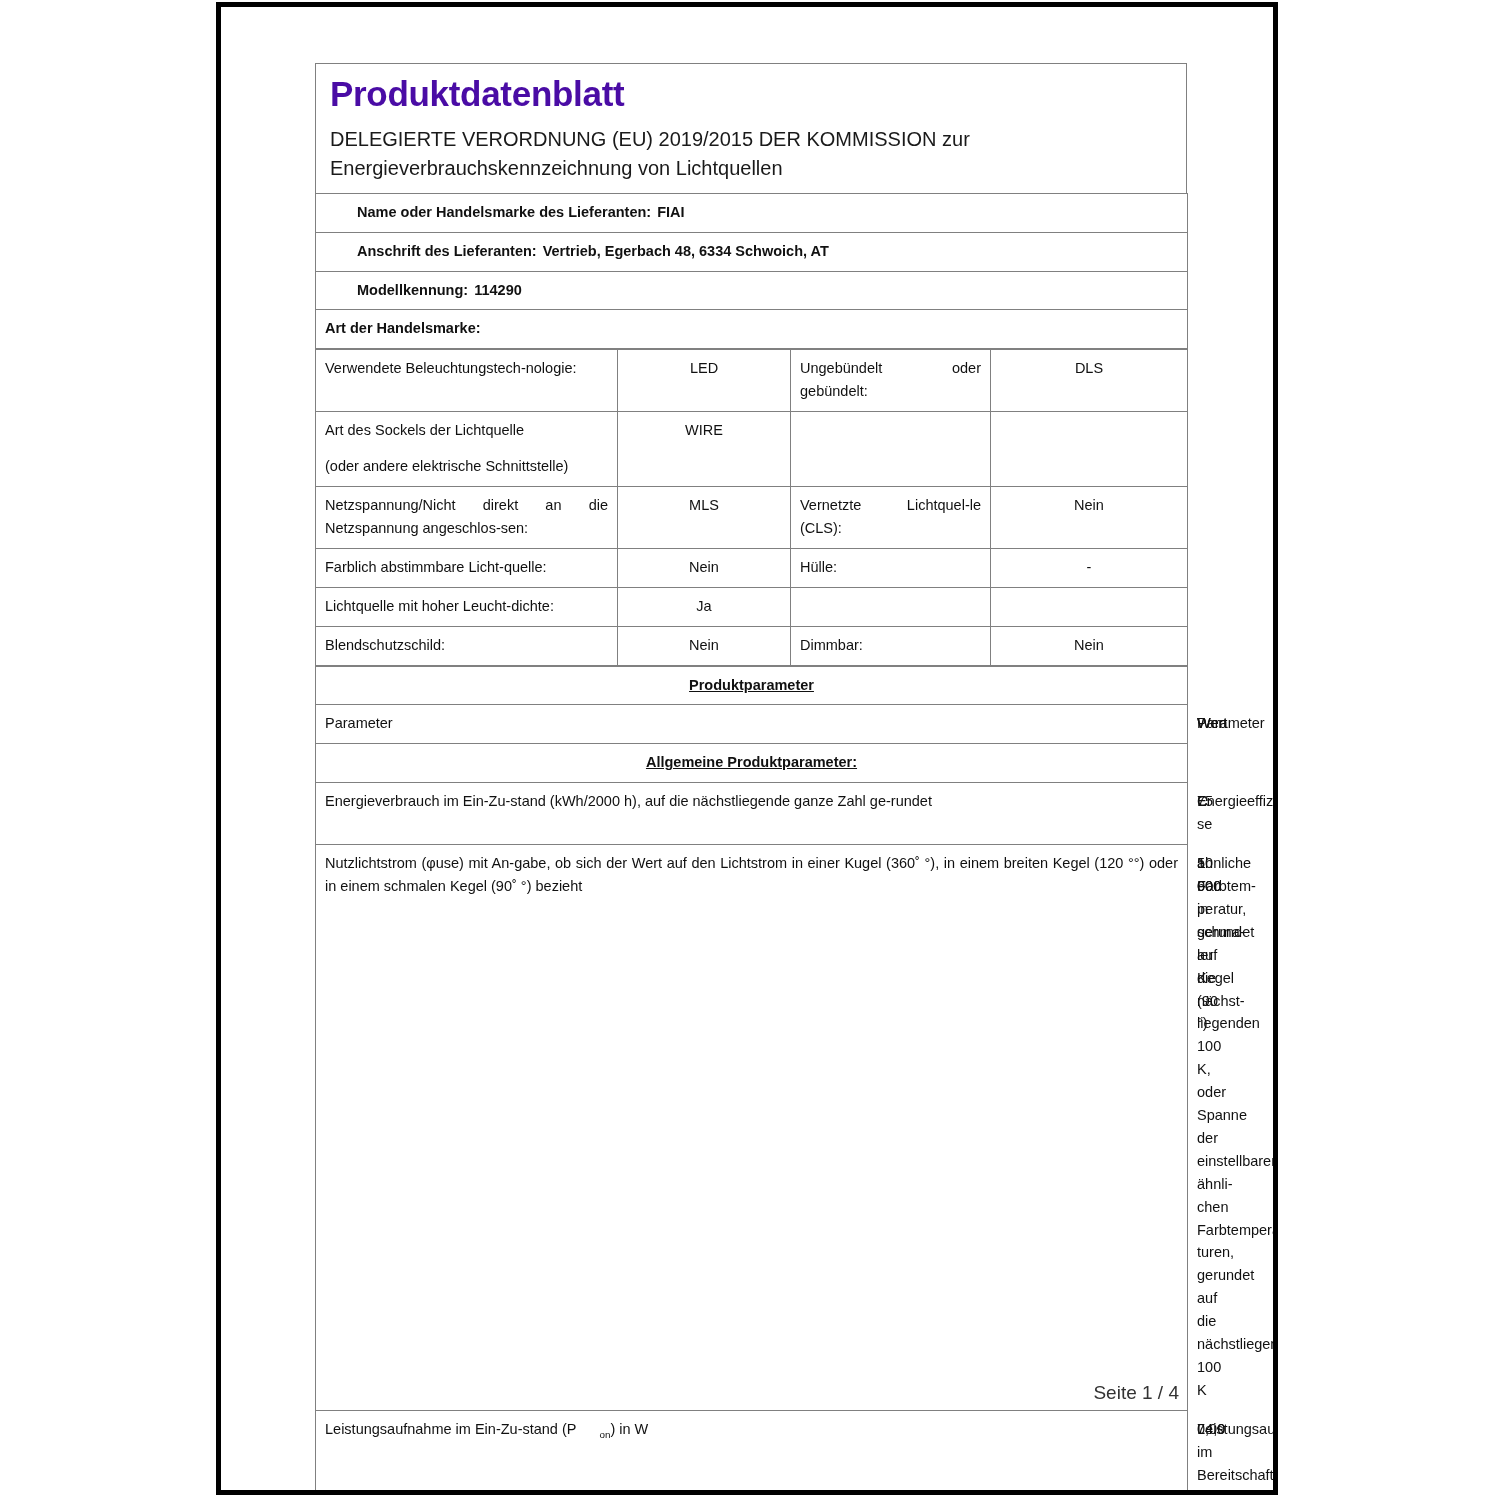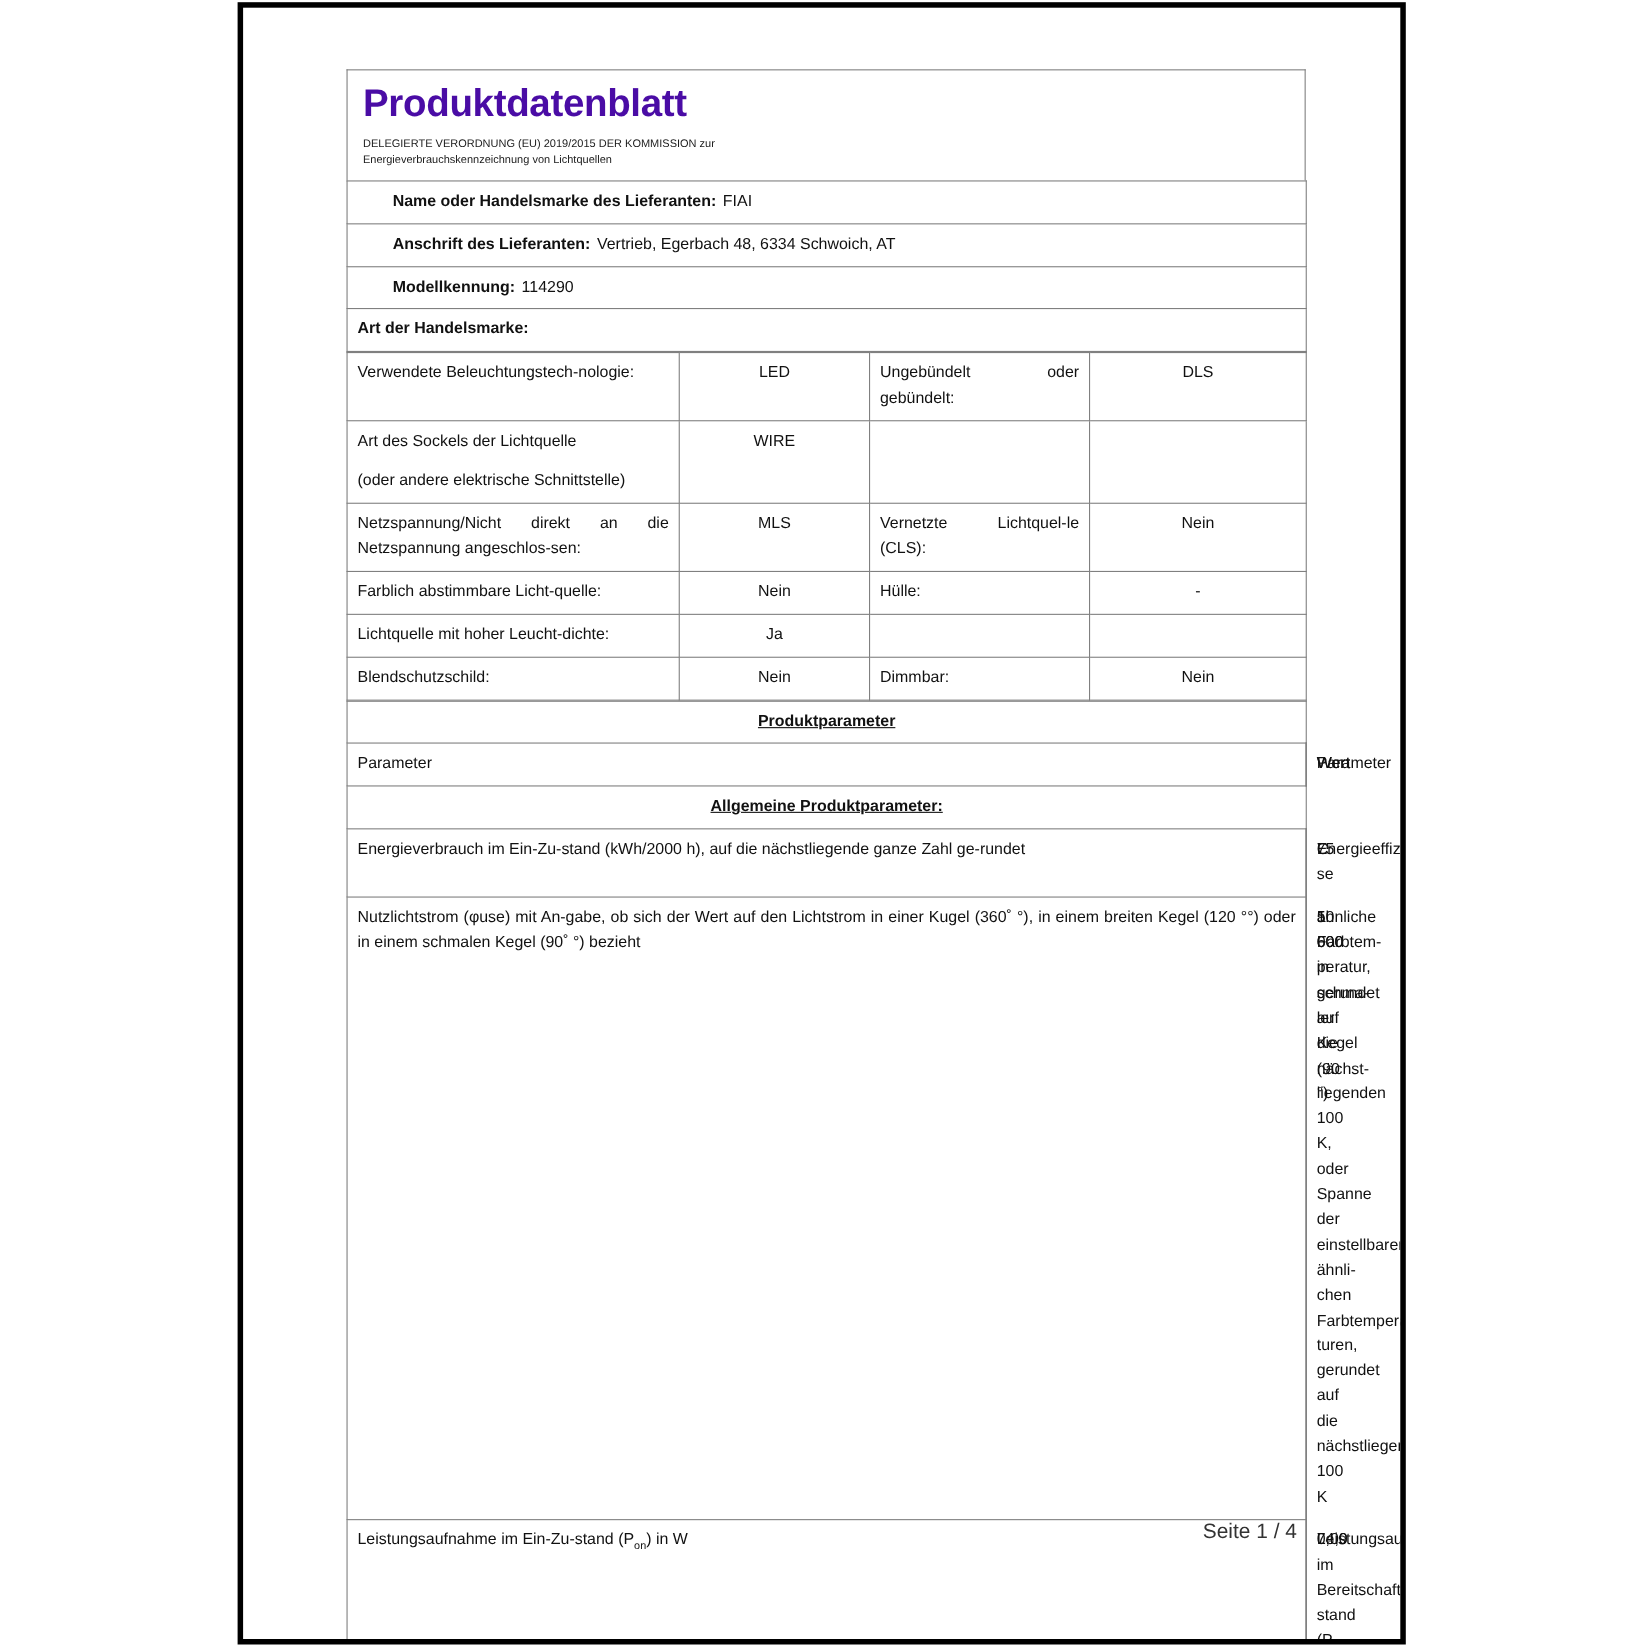--- a/index.html
+++ b/index.html
@@ -51,21 +51,21 @@
   }
   .doc-title {
     font-size: 35px;
     font-weight: bold;
     color: #4a0ca5;
     line-height: 1.05;
     letter-spacing: -0.3px;
     margin: 0 0 12px 0;
   }
   .doc-sub {
-    font-size: 10px;
+    font-size: 20px;
     line-height: 1.45;
     color: #1a1a1a;
   }
 
   
   table.sheet {
     border-collapse: collapse;
     width: 872px;
     table-layout: fixed;
   }
@@ -82,23 +82,23 @@
   td.v1  { width: 173px; text-align: center; }
   td.lbl2{ width: 200px; }
   td.v2  { width: 197px; text-align: center; }
 
   td.full { width: 872px; }
 
   .just { text-align: justify; text-align-last: left; hyphens: manual; }
   .bold { font-weight: bold; }
   .sect-ctr { text-align: center; font-weight: bold; text-decoration: underline; }
   .kv-key { font-weight: bold; margin-left: 32px; }
-  .kv-val { font-weight: normal; padding-left: 6px; margin-top: 36px; }
+  .kv-val { font-weight: bold; padding-left: 6px; margin-top: 36px; }
   .gap { display:block; height: 13px; }
-  sub { font-size: 0.68em; line-height: 0; }
+  sub { font-size: 0.68em; line-height: 0; margin-left: 23px; }
 
   
   #footer {
     position: absolute;
     right: 94px;
     bottom: 86px;
     font-size: 19px;
     color: #333333;
     text-align: right;
   }

